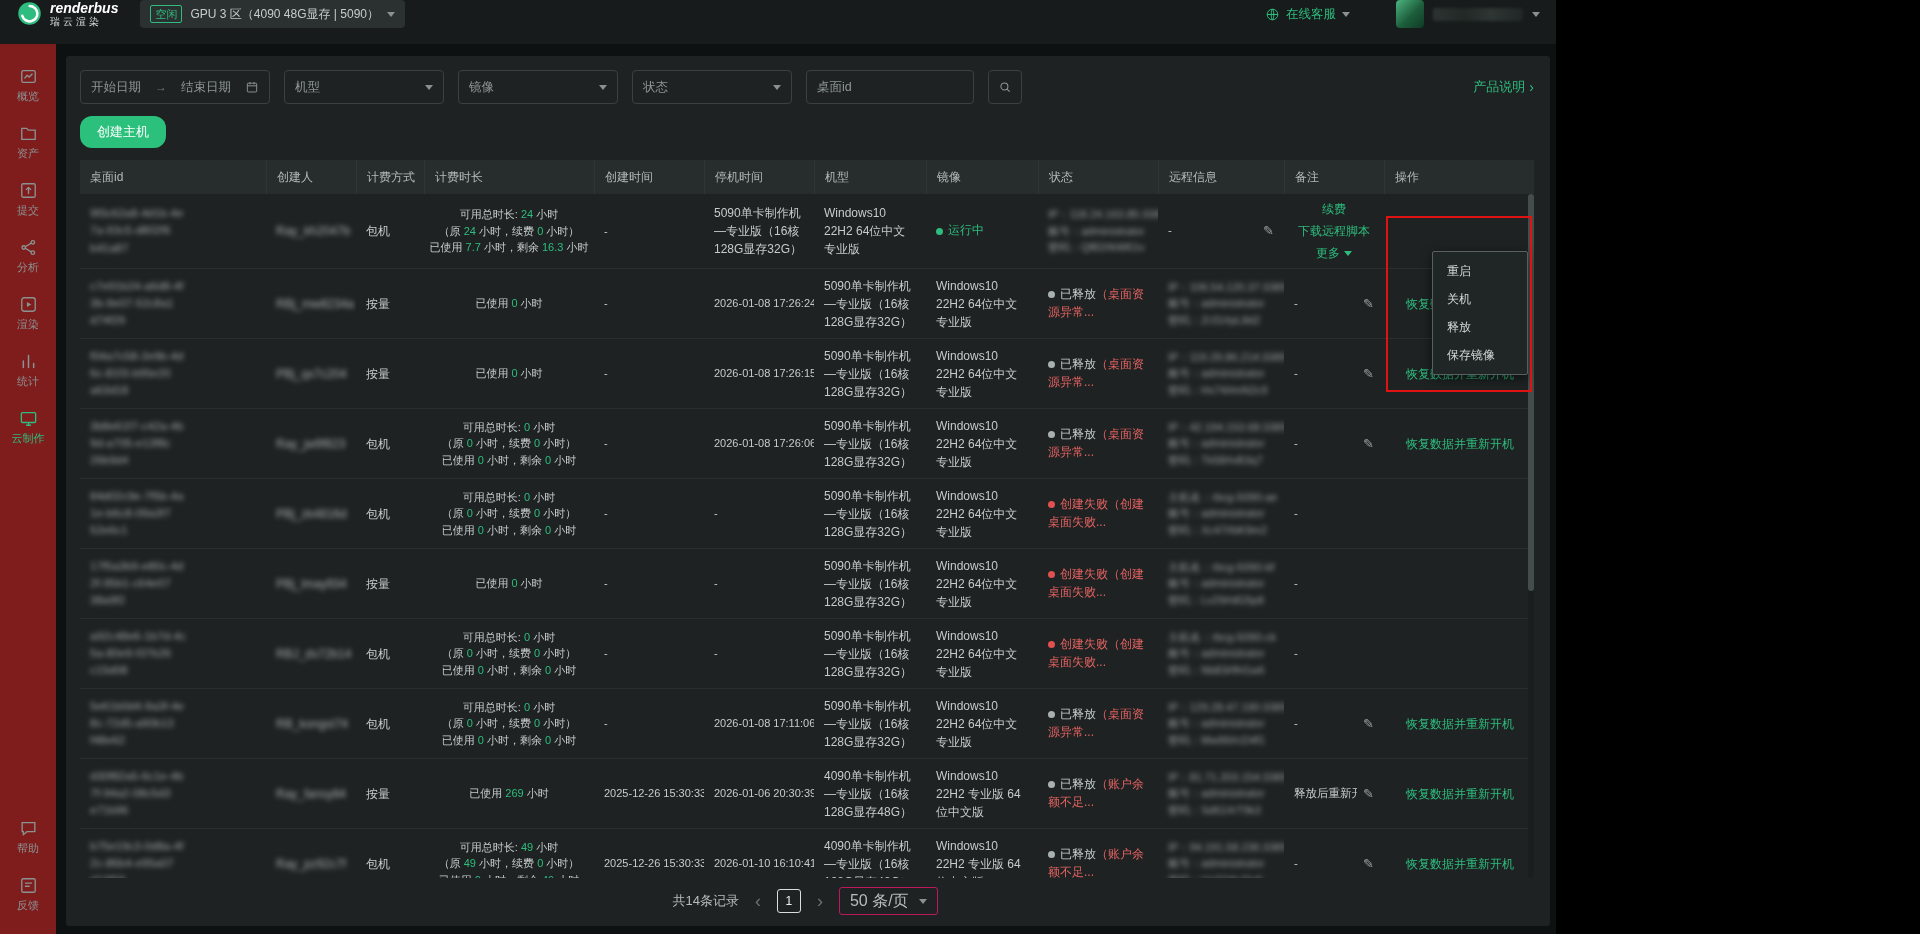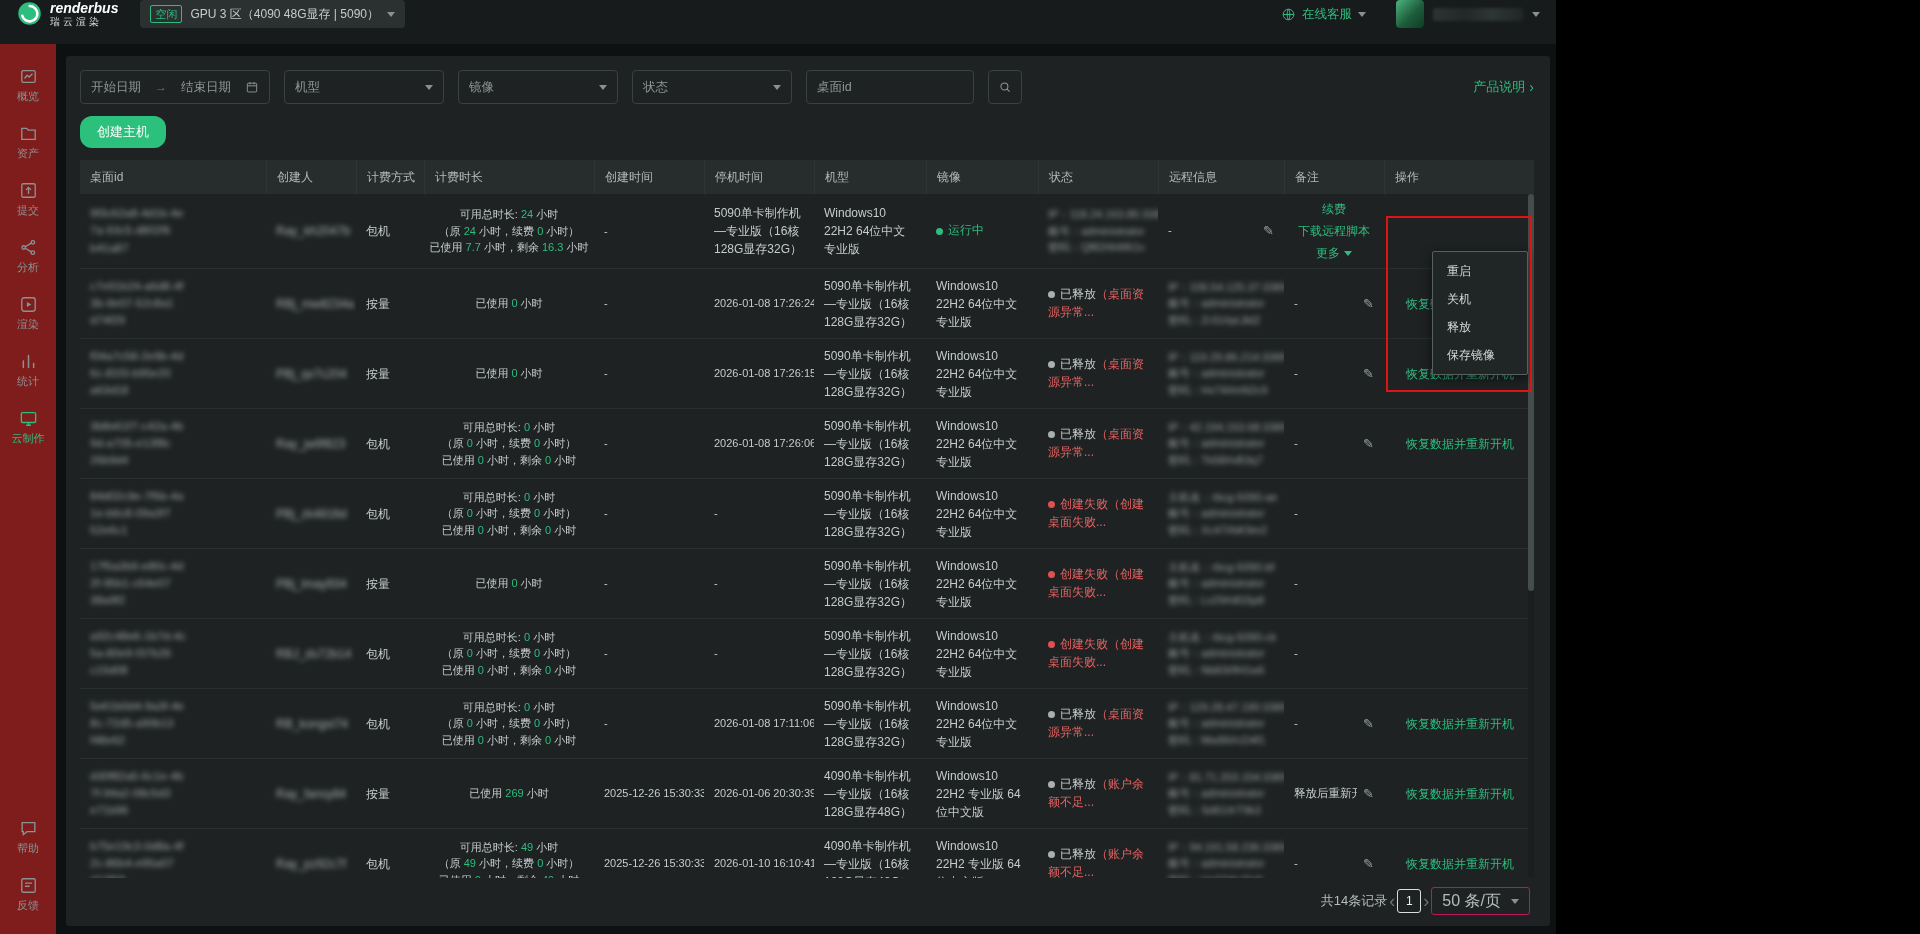--- a/index.html
+++ b/index.html
@@ -15,21 +15,21 @@
   
   .topbar{position:absolute;top:0;left:0;width:100%;height:44px;background:#171b1b;display:flex;align-items:flex-start;padding:0 16px;}
   .logo{display:flex;align-items:center;gap:7px;}
   .logo svg{width:27px;height:27px;display:block}
   .logo-title{color:#fff;font-weight:bold;font-style:italic;font-size:14px;line-height:1;}
   .logo-sub{color:#d8dcdc;font-size:10px;letter-spacing:3px;margin-top:2px;line-height:1;}
   .zone-select{margin-left:22px;height:28px;background:#2b3131;border-radius:4px;display:flex;align-items:center;gap:8px;padding:0 10px;font-size:12px;color:#c6cbcb;cursor:pointer;}
   .idle-badge{border:1px solid var(--accent);color:var(--accent);font-size:11px;line-height:16px;padding:0 4px;border-radius:2px;}
   .caret{width:0;height:0;border-left:4px solid transparent;border-right:4px solid transparent;border-top:5px solid #8a9191;display:inline-block;}
   .caret-green{border-top-color:var(--accent);margin-left:4px;}
-  .topbar-right{margin-left:auto;display:flex;align-items:center;}
+  .topbar-right{margin-left:auto;display:flex;align-items:center;gap:16px;}
   .support{display:flex;align-items:center;gap:6px;color:var(--accent);font-size:12.5px;cursor:pointer;}
   .support svg{width:15px;height:15px;stroke:var(--accent);}
   .user{display:flex;align-items:center;gap:9px;margin-left:30px;cursor:pointer;}
   .avatar{width:28px;height:28px;border-radius:4px;background:linear-gradient(135deg,#4db47f 0%,#1d5e3c 55%,#0f3a25 100%);filter:blur(.6px);}
   .uname{width:90px;height:13px;border-radius:2px;background:linear-gradient(90deg,#2c3331,#222826 35%,#2e3533 65%,#202625);filter:blur(1.6px);}
 
   
   .sidebar{position:absolute;top:44px;left:0;bottom:0;width:56px;background:#7f1d1d;display:flex;flex-direction:column;align-items:center;padding:12px 0 12px;}
   #side-top{display:flex;flex-direction:column;width:100%;}
   #side-bottom{margin-top:auto;display:flex;flex-direction:column;width:100%;}
@@ -83,21 +83,21 @@
 
   
   .red-box{position:absolute;left:1306px;top:22px;width:146px;height:176px;border:2px solid #e01212;z-index:30;pointer-events:none;}
   .menu{position:absolute;left:1352px;top:57px;width:96px;background:#202525;border:1px solid #575f5f;border-radius:2px;box-shadow:0 3px 12px rgba(0,0,0,.55);z-index:20;padding:5px 0;}
   .menu-item{padding:5px 14px;font-size:12px;color:#d3d7d7;cursor:pointer;line-height:1.5;}
 
   .vscroll{position:absolute;right:0;top:34px;bottom:0;width:6px;background:#1a1e1e;border-radius:3px;}
   .vthumb{position:absolute;top:0;left:0;width:6px;height:58%;background:#454c4c;border-radius:3px;cursor:pointer;}
 
   
-  .pagination{flex:0 0 34px;margin-top:6px;display:flex;align-items:center;justify-content:flex-end;color:#b6bcbc;font-size:13px;padding-right:4px;}
+  .pagination{flex:0 0 34px;margin-top:6px;display:flex;align-items:center;justify-content:center;gap:14px;color:#b6bcbc;font-size:13px;padding-right:4px;}
   .pg-arrow{color:#6c7373;font-size:18px;line-height:1;cursor:pointer;padding:0 2px;}
   .pg-num{min-width:24px;height:24px;border:1px solid #d9dede;border-radius:3px;color:#eef2f2;display:flex;align-items:center;justify-content:center;font-size:12px;cursor:pointer;}
   .page-size{height:28px;border:1px solid #be185d;border-radius:3px;display:flex;align-items:center;gap:10px;padding:0 10px;font-size:16px;color:#b6bcbc;cursor:pointer;}
 </style>
 </head>
 <body>
 
 <div class="app">
 
   <header class="topbar">

